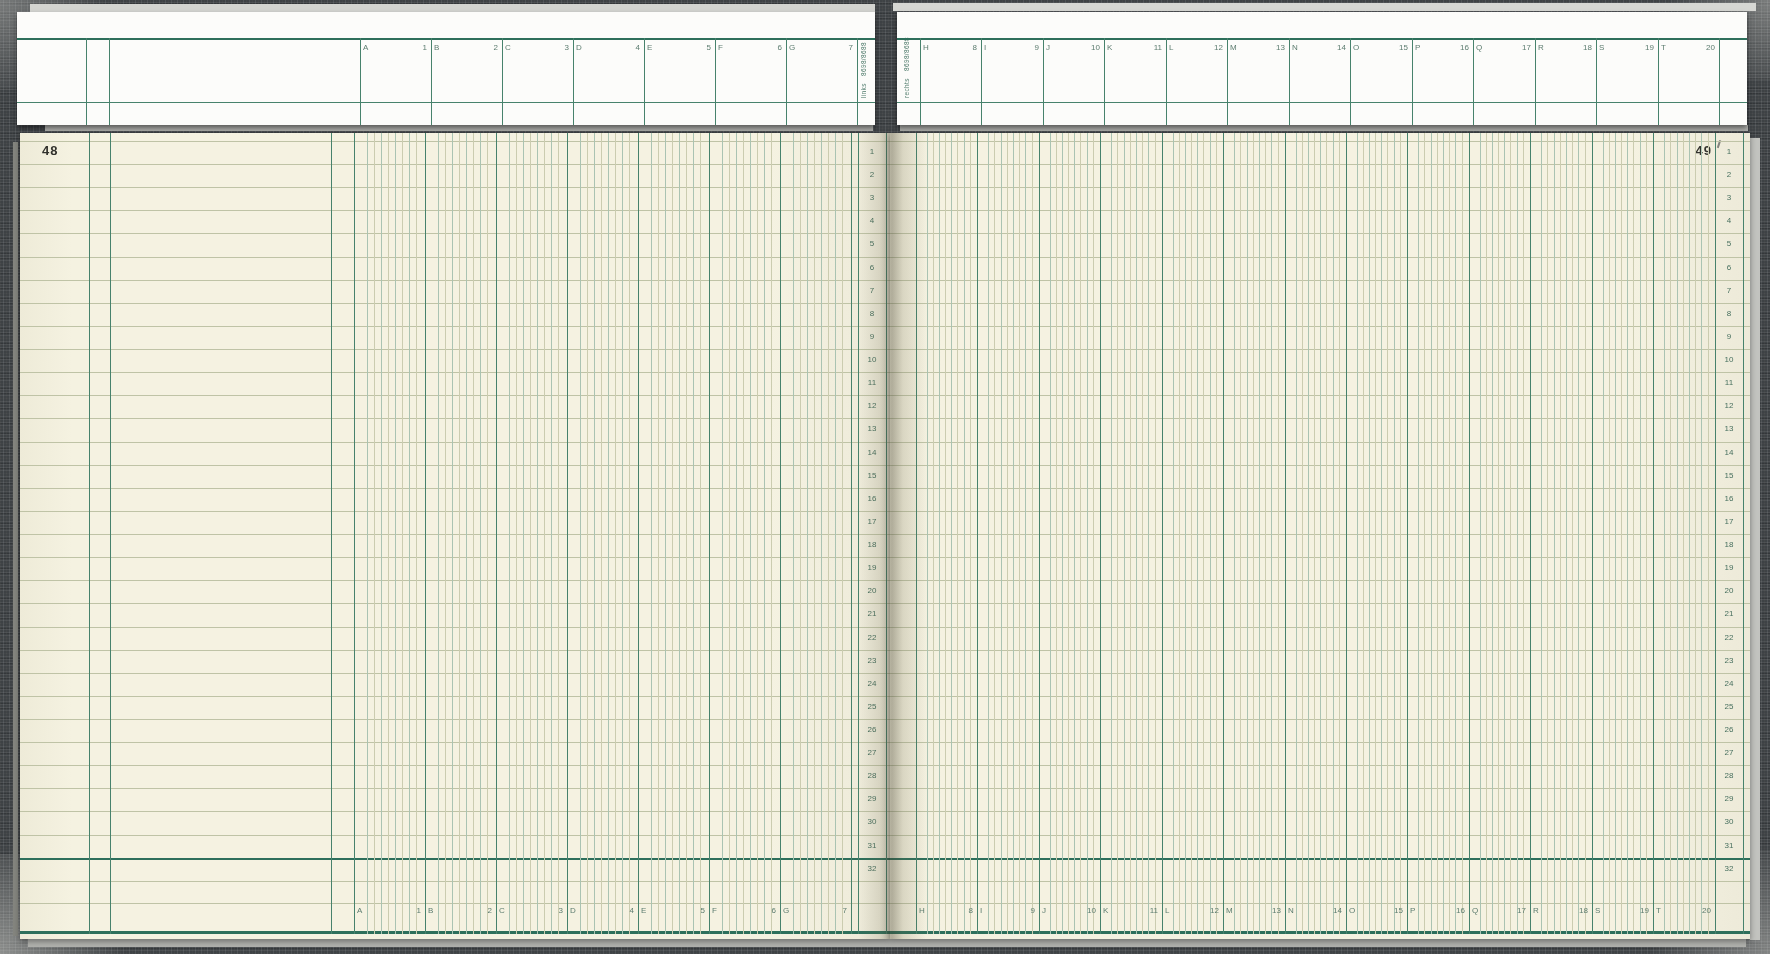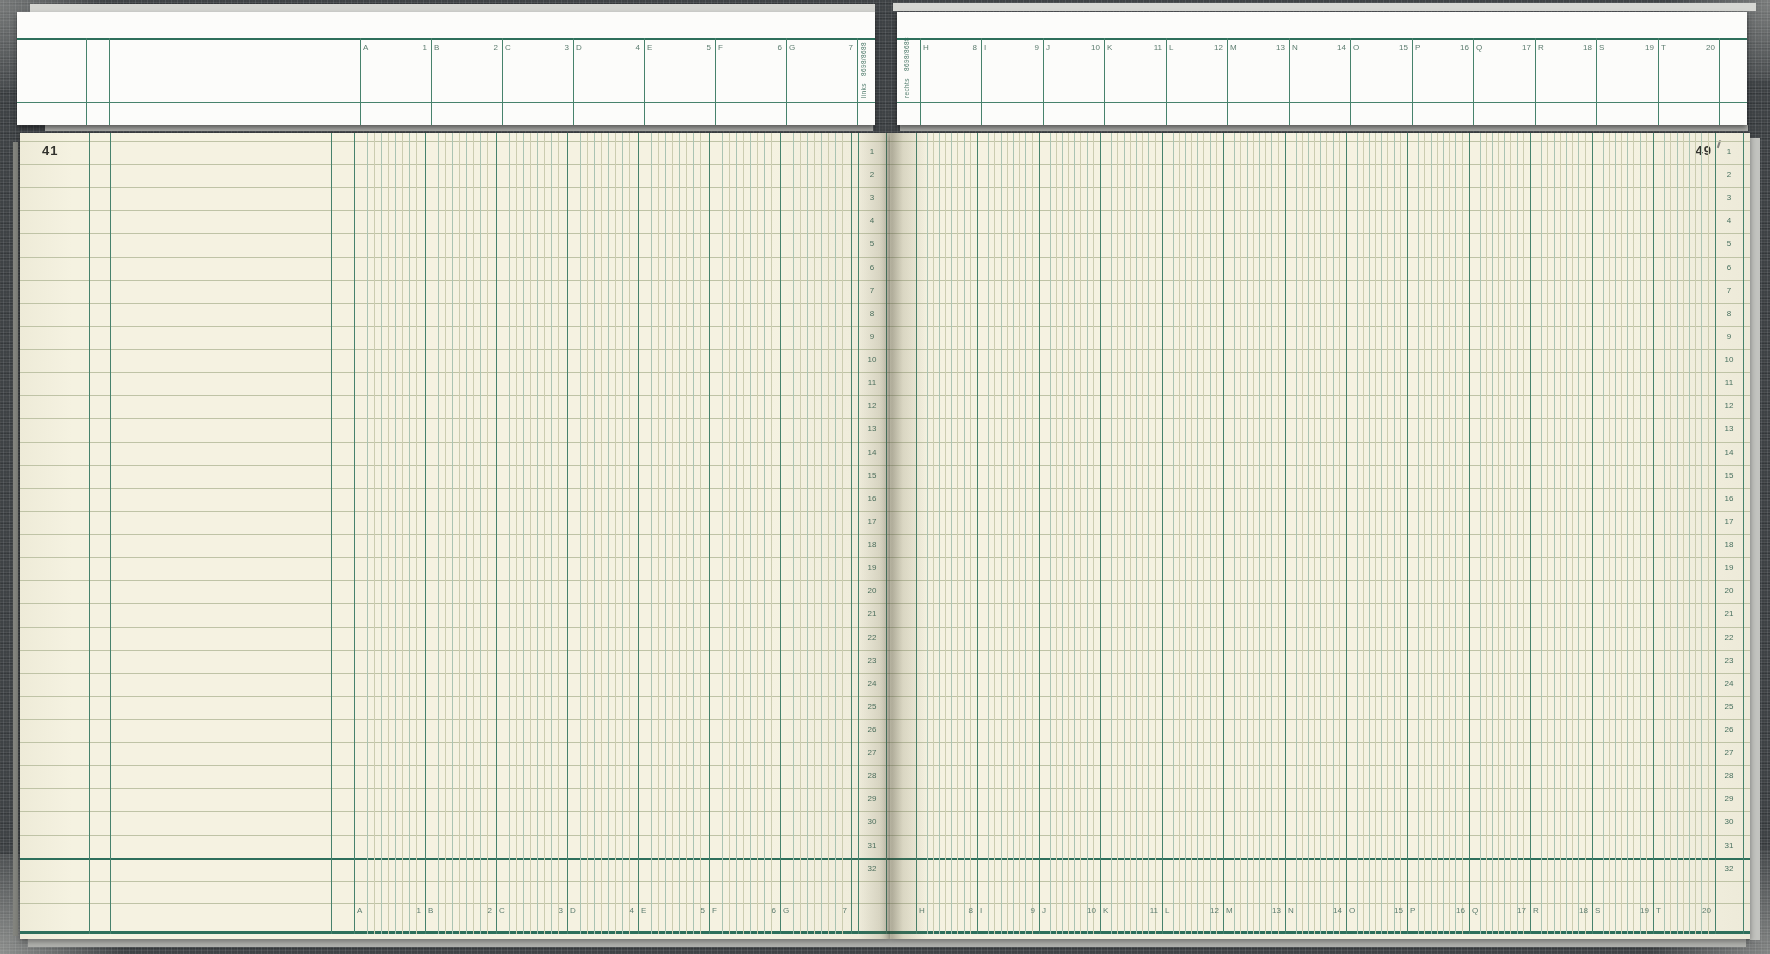--- a/index.html
+++ b/index.html
@@ -126,21 +126,21 @@
       <div class="vl" style="top: 26px; height: 87px; left: 699px; width: 1px; background: rgb(71, 130, 108);"></div>
       <div class="lbl" style="left: 702px; top: 31px;">S</div>
       <div class="lbl" style="left: 738px; top: 31px; width: 19px; text-align: right;">19</div>
       <div class="vl" style="top: 26px; height: 87px; left: 761px; width: 1px; background: rgb(71, 130, 108);"></div>
       <div class="lbl" style="left: 764px; top: 31px;">T</div>
       <div class="lbl" style="left: 799px; top: 31px; width: 19px; text-align: right;">20</div>
       <div class="vl" style="top: 26px; height: 87px; left: 822px; width: 1px; background: rgb(71, 130, 108);"></div>
     </div>
 
   <div class="page" id="pageL" style="left:20px;width:870px;">
-    <div class="pagenum" style="left:22px;top:10px;">41</div>
+    <div class="pagenum" style="left:22px;top:10px;">48</div>
   <div class="hl" style="left: 0px; right: 0px; top: 8px; height: 1px; background: rgb(191, 195, 166);"></div>
       <div class="hl" style="left: 0px; right: 0px; top: 31.12px; height: 1px; background: rgb(191, 195, 166);"></div>
       <div class="hl" style="left: 0px; right: 0px; top: 54.24px; height: 1px; background: rgb(191, 195, 166);"></div>
       <div class="hl" style="left: 0px; right: 0px; top: 77.36px; height: 1px; background: rgb(191, 195, 166);"></div>
       <div class="hl" style="left: 0px; right: 0px; top: 100.48px; height: 1px; background: rgb(191, 195, 166);"></div>
       <div class="hl" style="left: 0px; right: 0px; top: 123.6px; height: 1px; background: rgb(191, 195, 166);"></div>
       <div class="hl" style="left: 0px; right: 0px; top: 146.72px; height: 1px; background: rgb(191, 195, 166);"></div>
       <div class="hl" style="left: 0px; right: 0px; top: 169.84px; height: 1px; background: rgb(191, 195, 166);"></div>
       <div class="hl" style="left: 0px; right: 0px; top: 192.96px; height: 1px; background: rgb(191, 195, 166);"></div>
       <div class="hl" style="left: 0px; right: 0px; top: 216.08px; height: 1px; background: rgb(191, 195, 166);"></div>

